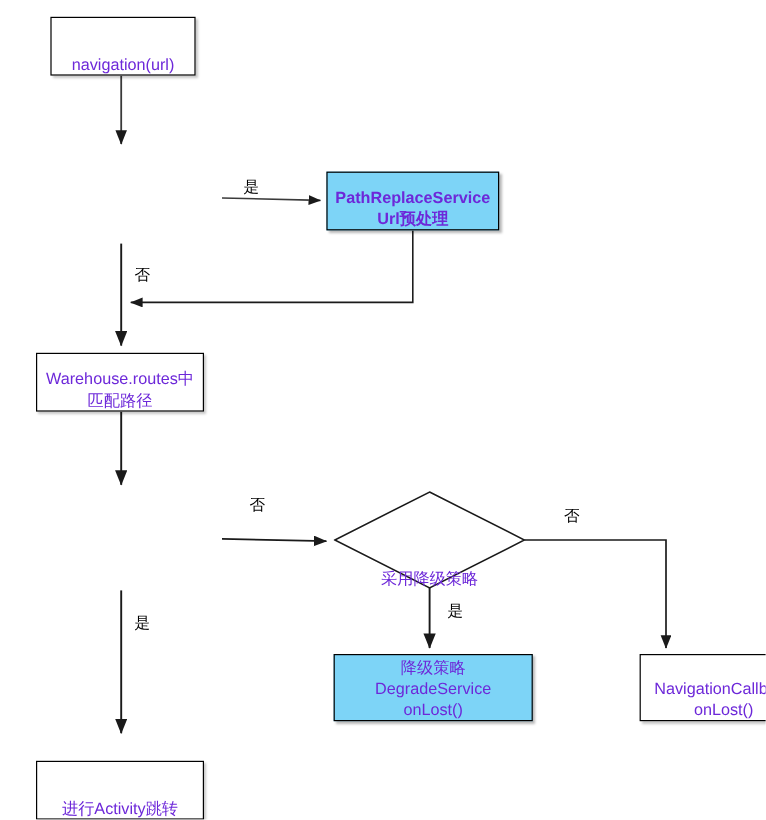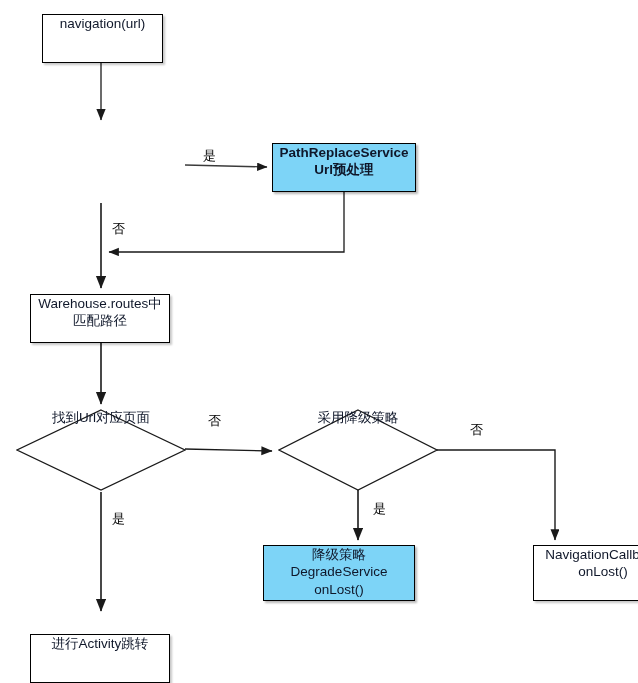--- a/index.html
+++ b/index.html
@@ -24,24 +24,24 @@
     left: 0;
     top: 0;
     width: 638px;
     height: 683px;
     pointer-events: none;
   }
   .node {
     position: absolute;
     box-sizing: border-box;
     display: flex;
-    align-items: flex-start;
+    align-items: flex-end;
     justify-content: center;
     text-align: center;
-    color: #0f172a;
+    color: #6d28d9;
     line-height: 1.28;
   }
   .proc {
     border: 1.3px solid #000000;
     background: #ffffff;
     font-size: 13.5px;
     box-shadow: 2px 2px 2px rgba(0,0,0,0.22);
   }
   .proc.accent {
     background: #7DD4F7;
@@ -113,35 +113,29 @@
   <div class="node proc accent" style="left:272px; top:143px; width:144px; height:49px;font-weight:bold;">
     <span class="txt">PathReplaceService
 Url预处理</span>
   </div>
 
   <div class="node proc" style="left:30px; top:294px; width:140px; height:49px;">
     <span class="txt">Warehouse.routes中
 匹配路径</span>
   </div>
 
-  <div class="node decision" style="left:16px; top:409px; width:170px; height:82px;">
-    <svg class="dia" viewBox="0 0 170 82" preserveAspectRatio="none">
-      <polygon points="85,1 169,41 85,81 1,41" fill="#ffffff" stroke="#1a1a1a" stroke-width="1.3"></polygon>
-    </svg>
-    <span class="txt">找到Url对应页面</span>
-  </div>
 
   <div class="node decision" style="left:278px; top:409px; width:160px; height:82px;">
     <svg class="dia" viewBox="0 0 160 82" preserveAspectRatio="none">
       <polygon points="80,1 159,41 80,81 1,41" fill="#ffffff" stroke="#1a1a1a" stroke-width="1.3"></polygon>
     </svg>
     <span class="txt">采用降级策略</span>
   </div>
 
-  <div class="node proc accent" style="left:263px; top:545px; width:152px; height:56px;">
+  <div class="node proc accent" style="left:278px; top:545px; width:166px; height:56px;">
     <span class="txt">降级策略
 DegradeService
 onLost()</span>
   </div>
 
   <div class="node proc" style="left:485px; top:545px; width:140px; height:56px;margin-left:48px;">
     <span class="txt">NavigationCallback
 onLost()</span>
   </div>
 

